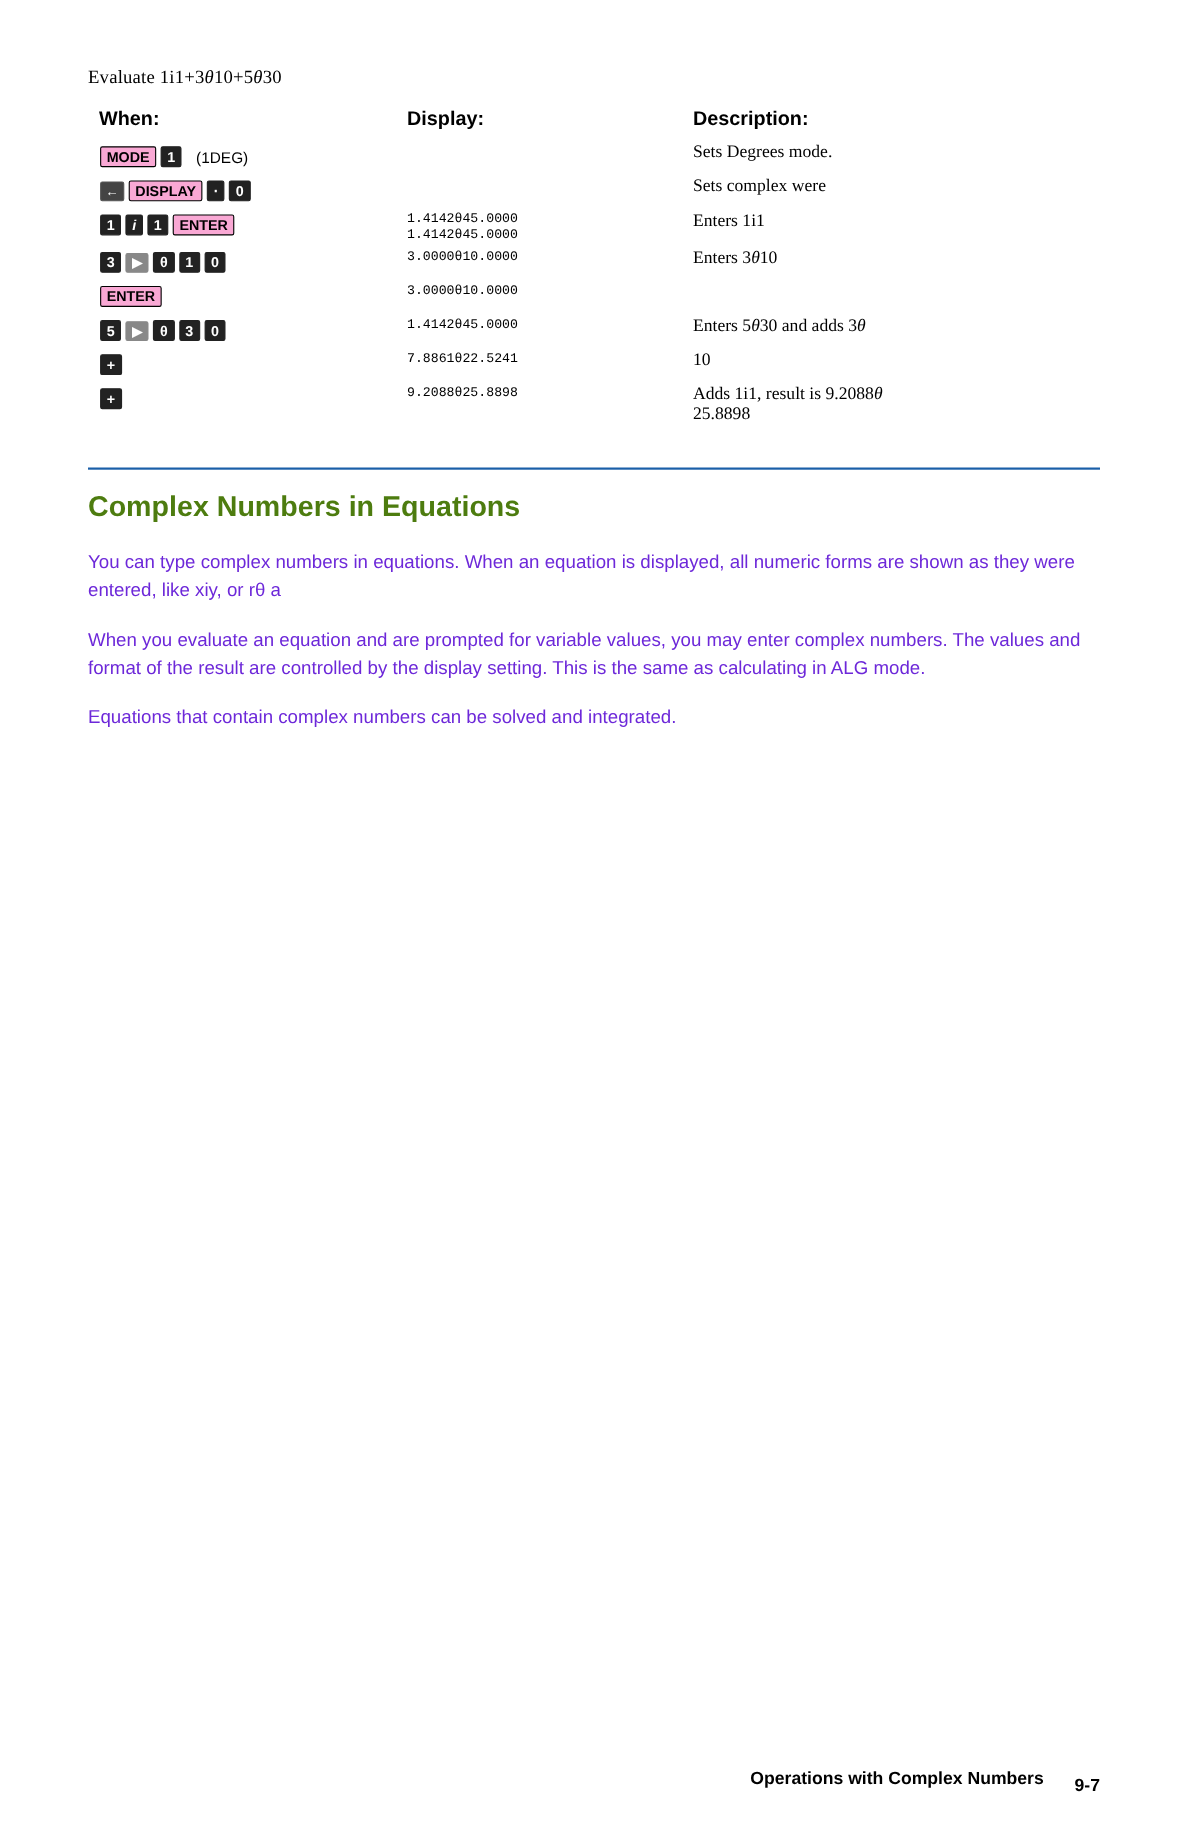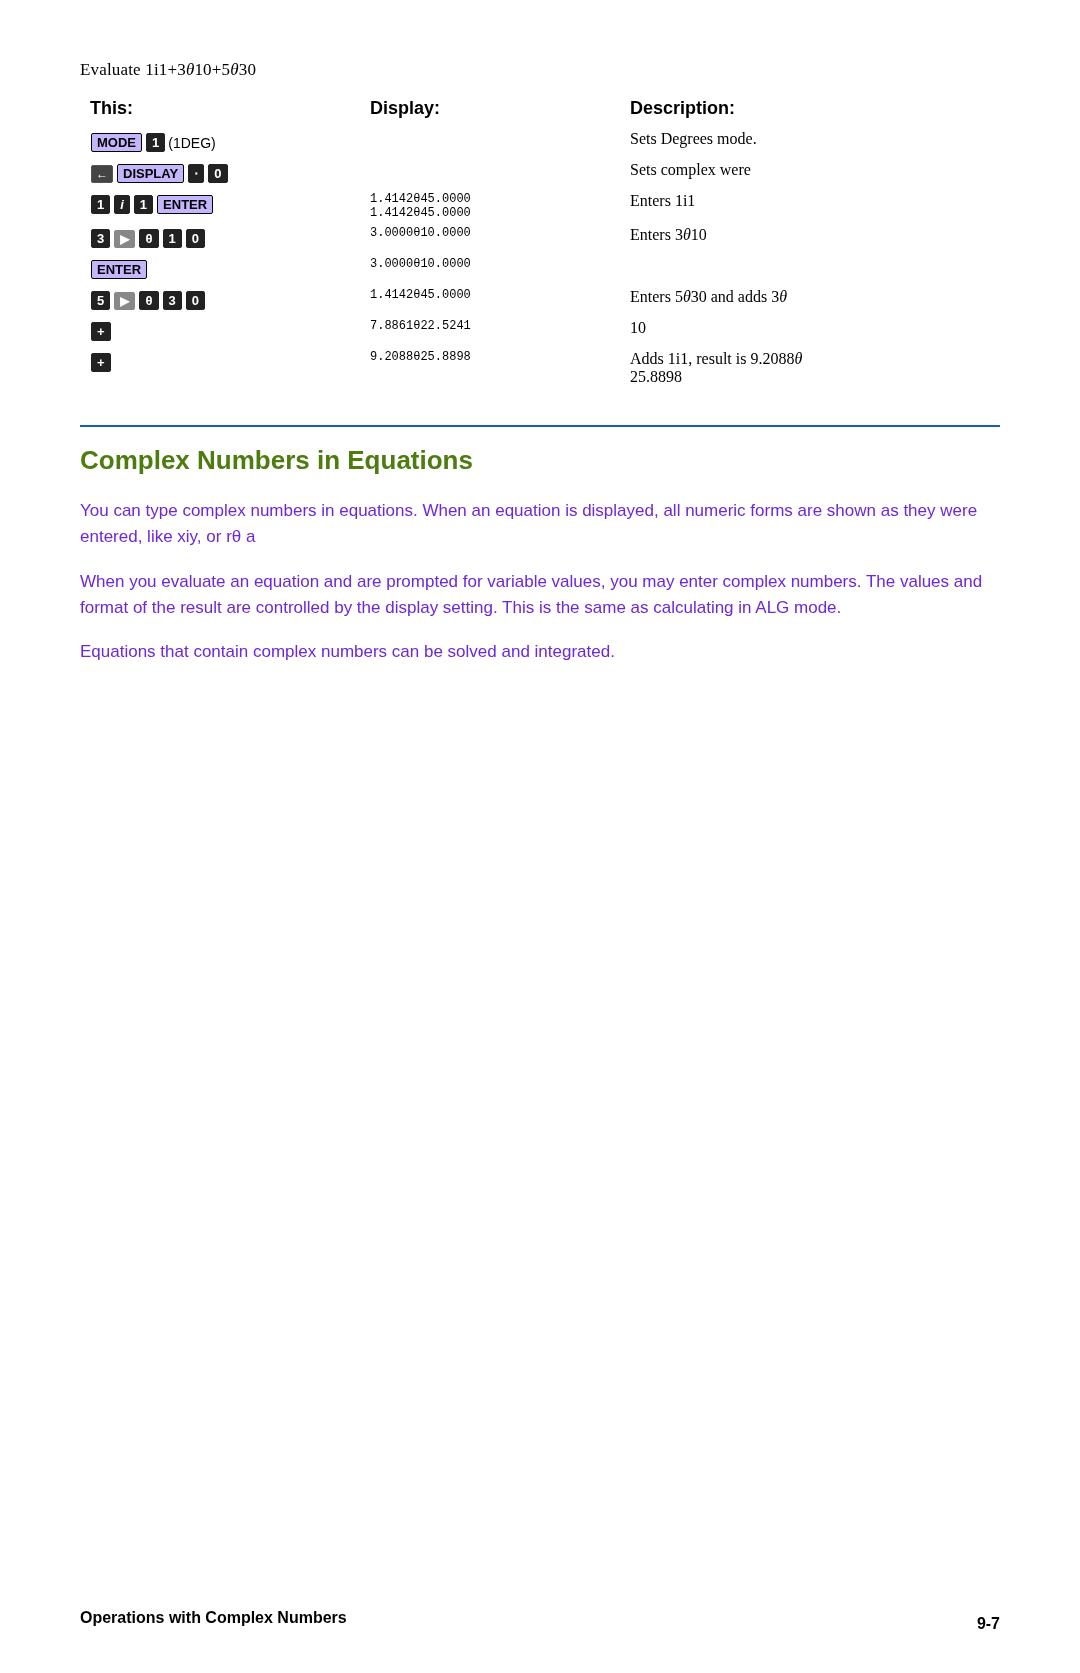--- a/index.html
+++ b/index.html
@@ -53,21 +53,21 @@
     .key {
       display: inline-block;
       border: 1.5px solid #000;
       padding: 1px 5px;
       font-family: Arial, sans-serif;
       font-size: 13px;
       font-weight: bold;
       border-radius: 2px;
       margin: 1px 1px;
       vertical-align: middle;
-      background: #c4b5fd;
+      background: #f9a8d4;
     }
     .key-dark {
       background: #222;
       color: #fff;
       border-color: #222;
     }
     .key-gray {
       background: #888;
       color: #fff;
       border-color: #888;
@@ -117,52 +117,52 @@
       color: #6d28d9;
     }
 
     
     .page-footer {
       position: fixed;
       bottom: 40px;
       left: 0;
       width: 1080px;
       display: flex;
-      justify-content: space-between;
+      justify-content: flex-end;
       align-items: center;
       padding: 0 80px;
       border-top: none;
     }
     .footer-text {
       font-size: 16px;
       font-family: Arial, sans-serif;
       font-weight: bold;
     }
   </style>
 </head>
 <body>
 
 <div class="intro-text">Evaluate 1i1+3<em>θ</em>10+5<em>θ</em>30</div>
 
 <table class="example-table">
   <thead>
     <tr>
-      <th class="keys-col">This:</th>
+      <th class="keys-col">When:</th>
       <th class="display-col">Display:</th>
       <th class="desc-col">Description:</th>
     </tr>
   </thead>
   <tbody>
 
     <tr>
       <td class="keys-cell">
         <div class="keys-line">
           <span class="key">MODE</span>
           <span class="key key-dark">1</span>
-          <span style="font-size:14px; font-family:Arial;">(1DEG)</span>
+          <span style="font-size:14px; font-family:Arial;margin-left:10px;">(1DEG)</span>
         </div>
       </td>
       <td class="display-cell"></td>
       <td class="desc-cell">Sets Degrees mode.</td>
     </tr>
 
     <tr>
       <td class="keys-cell">
         <div class="keys-line">
           <span class="key key-shift" style="background:#444;color:#fff;">←</span>

